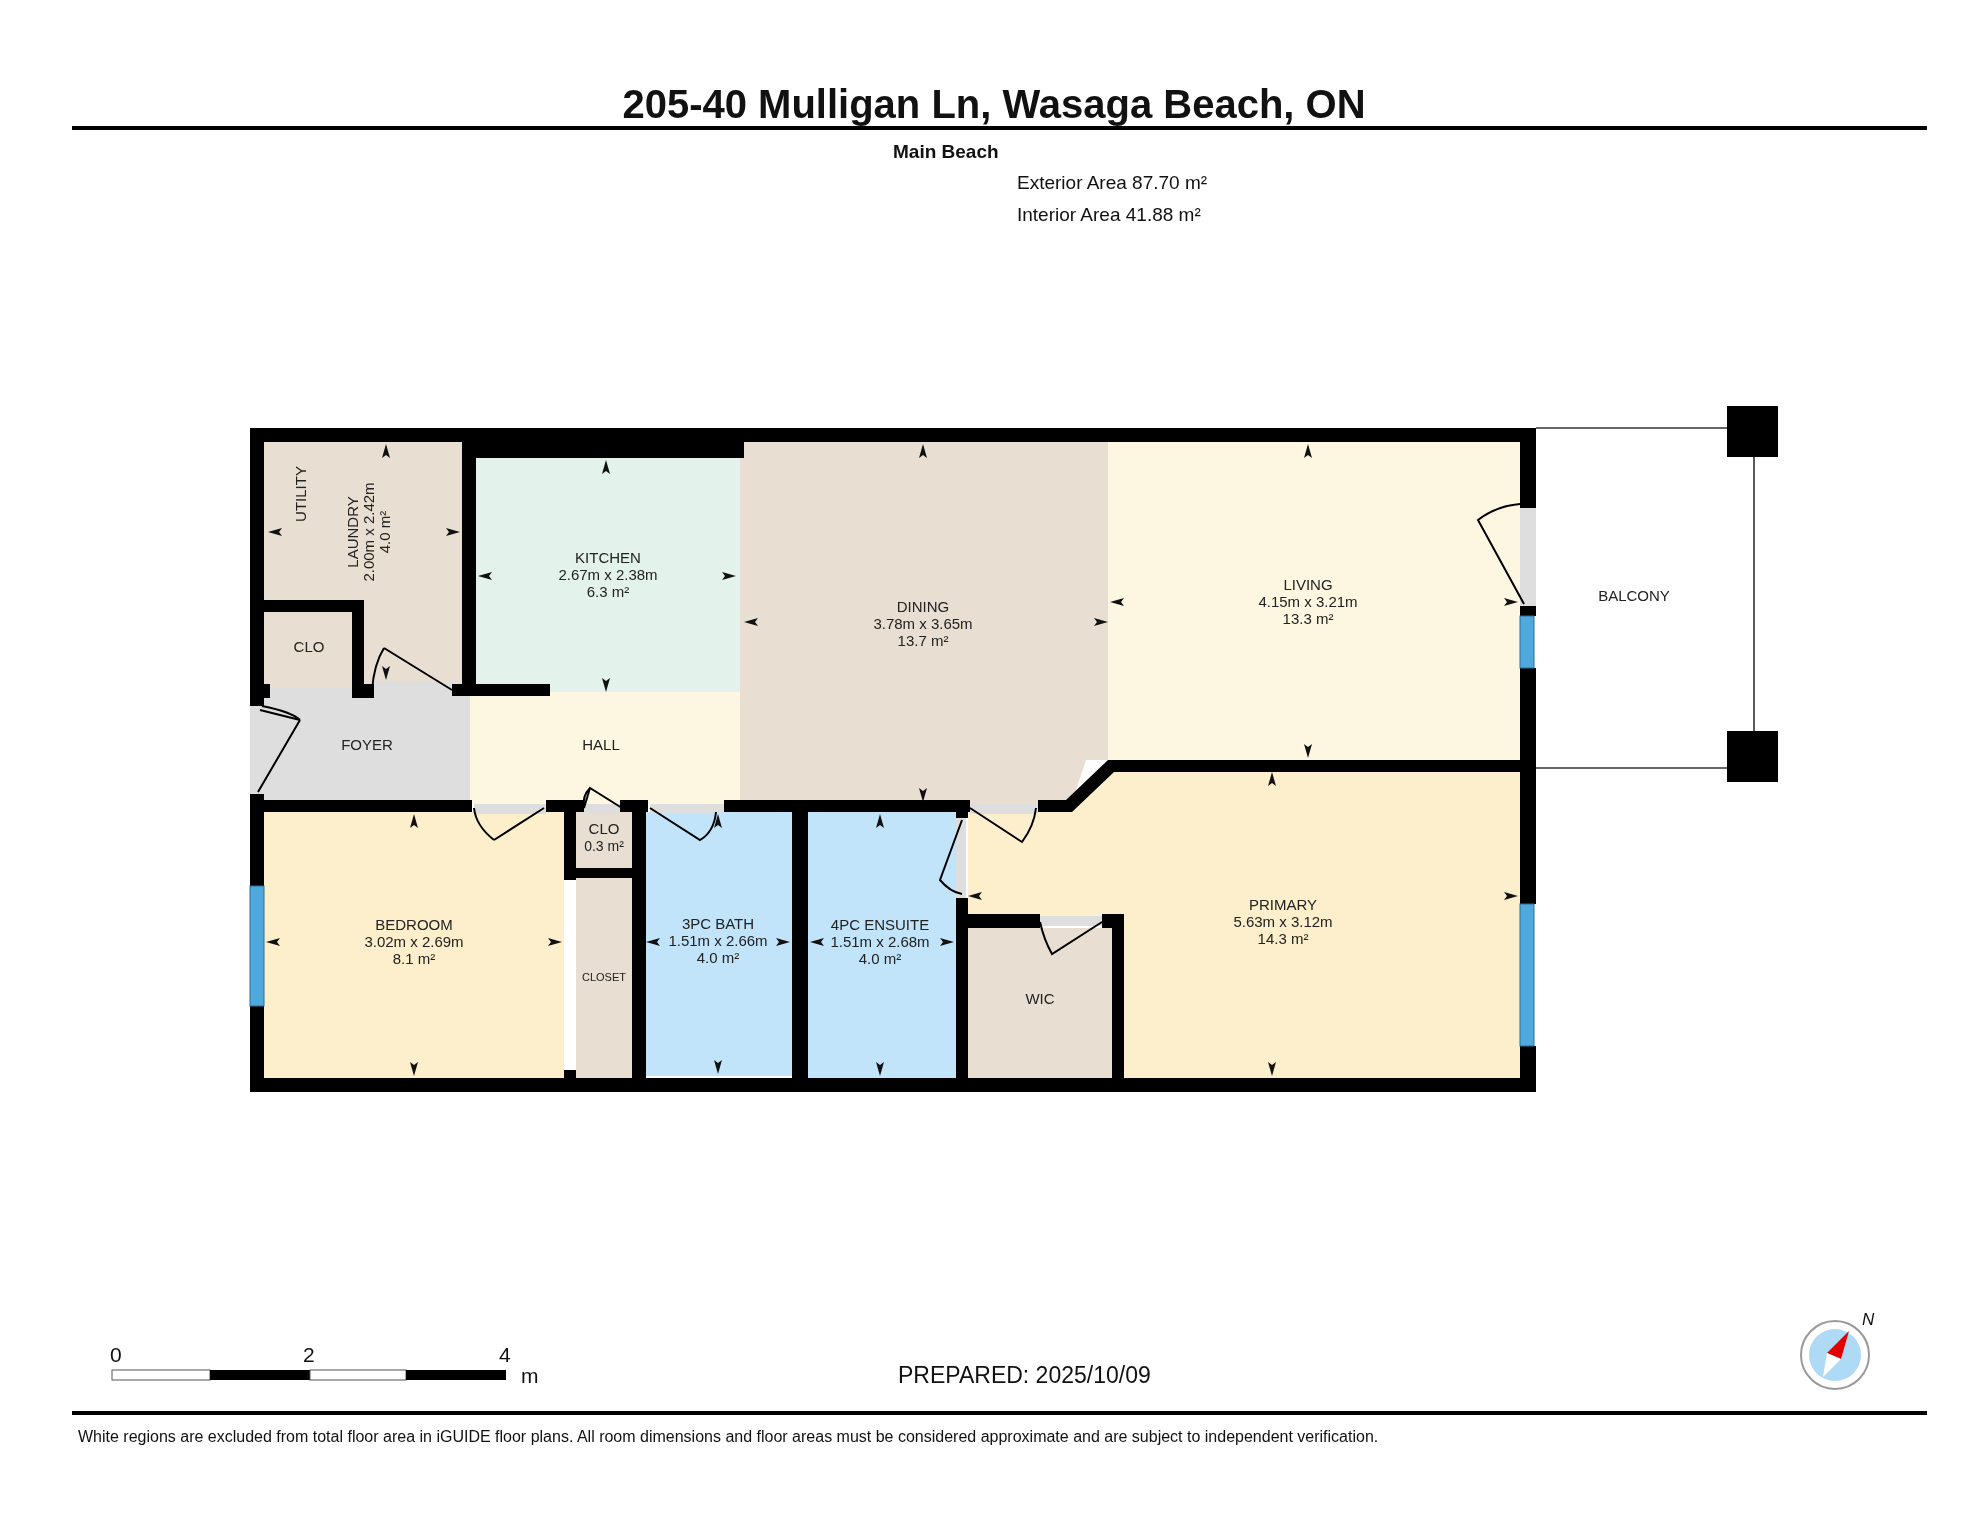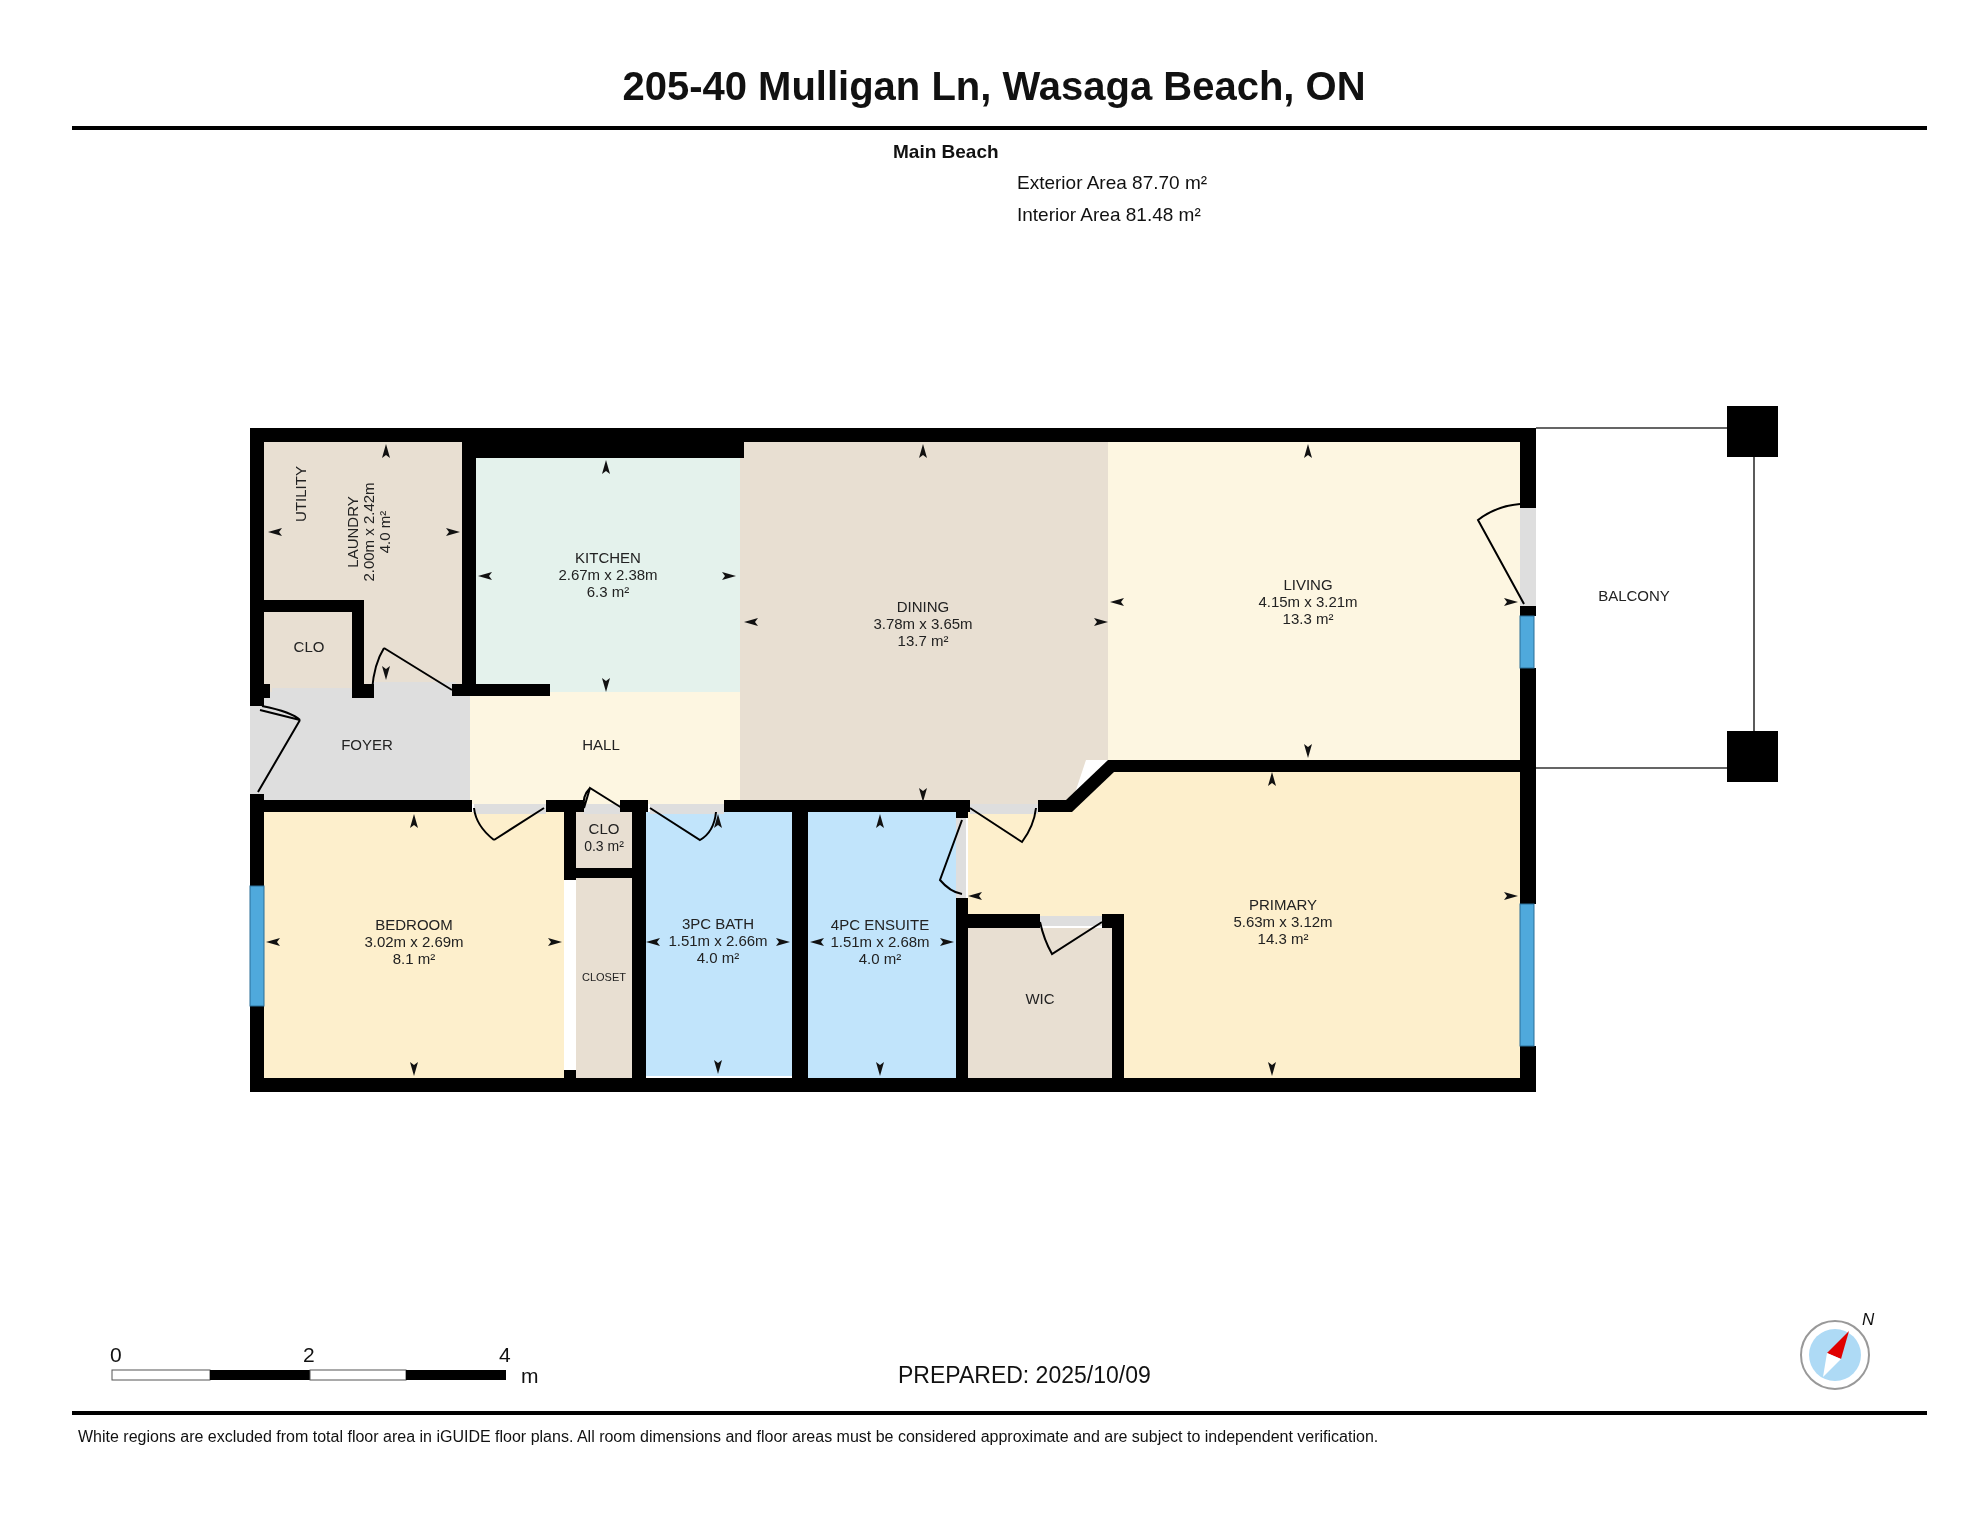--- a/index.html
+++ b/index.html
@@ -1,18 +1,18 @@
 <!DOCTYPE html>
 <html><head>
 <meta charset="utf-8">
 <style>
   html, body { margin: 0; padding: 0; background: #ffffff; }
   body { width: 1988px; height: 1536px; position: relative; overflow: hidden;
          font-family: "Liberation Sans", sans-serif; color: #111; }
-  .title { position: absolute; left: 0; width: 1988px; top: 64px; text-align: center;
+  .title { position: absolute; left: 0; width: 1988px; top: 82px; text-align: center;
            font-size: 40px; font-weight: bold; letter-spacing: 0px; }
   .rule { position: absolute; left: 72px; width: 1855px; background: #000; }
   .rule.top { top: 126px; height: 4px; }
   .rule.bottom { top: 1411px; height: 4px; }
   .floor-label { position: absolute; left: 893px; top: 141px; font-size: 19px; font-weight: bold; }
   .area-line { position: absolute; left: 1017px; font-size: 19px; margin-top: 31px; }
   .area-ext { top: 141px; }
   .area-int { top: 173px; }
   .plan { position: absolute; left: 0; top: 0; }
   .scale-label { position: absolute; font-size: 21px; top: 1343px; }
@@ -20,21 +20,21 @@
   .footer-note { position: absolute; left: 78px; top: 1428px; font-size: 16px; }
   .room-text { font-family: "Liberation Sans", sans-serif; fill: #222; }
 </style>
 </head>
 <body>
 
 <div class="title">205-40 Mulligan Ln, Wasaga Beach, ON</div>
 <div class="rule top"></div>
 <div class="floor-label">Main Beach</div>
 <div class="area-line area-ext">Exterior Area 87.70 m²</div>
-<div class="area-line area-int">Interior Area 81.48 m²</div>
+<div class="area-line area-int">Interior Area 41.88 m²</div>
 
 <svg class="plan" width="1988" height="1536" viewBox="0 0 1988 1536" xmlns="http://www.w3.org/2000/svg">
   <defs>
     <g id="arr-up">
         <path d="M0,-8 L-4,6 L0,3 L4,6 Z" fill="#111"></path>
       </g>
     <g id="arr-down">
         <path d="M0,8 L-4,-6 L0,-3 L4,-6 Z" fill="#111"></path>
       </g>
     <g id="arr-left">

